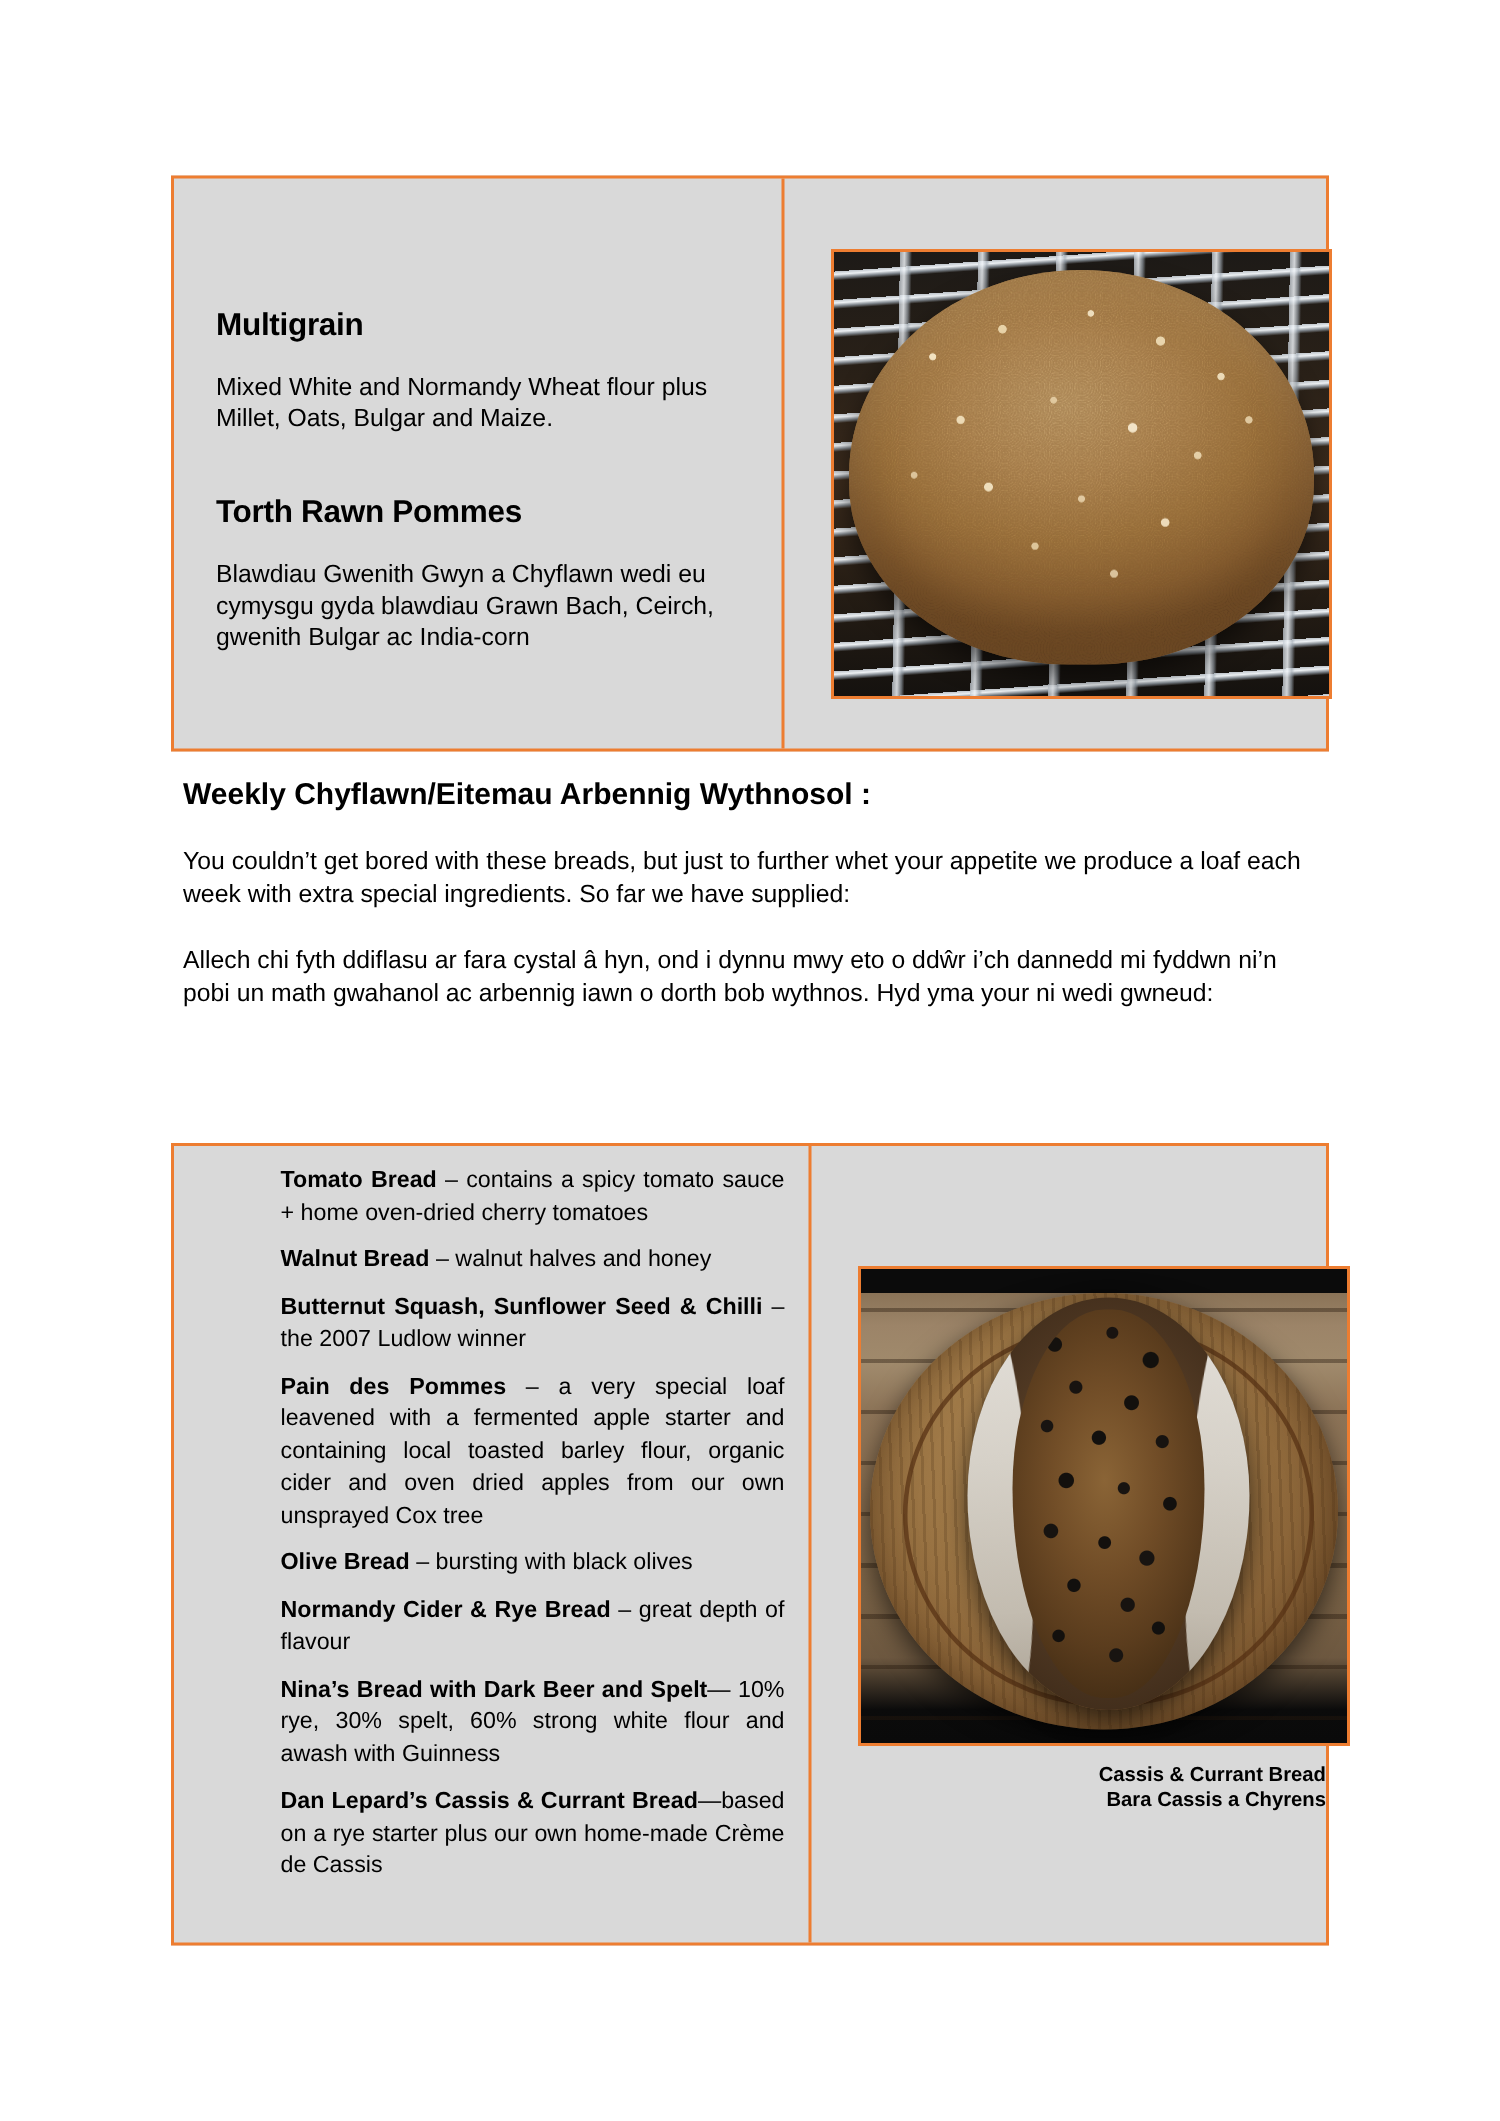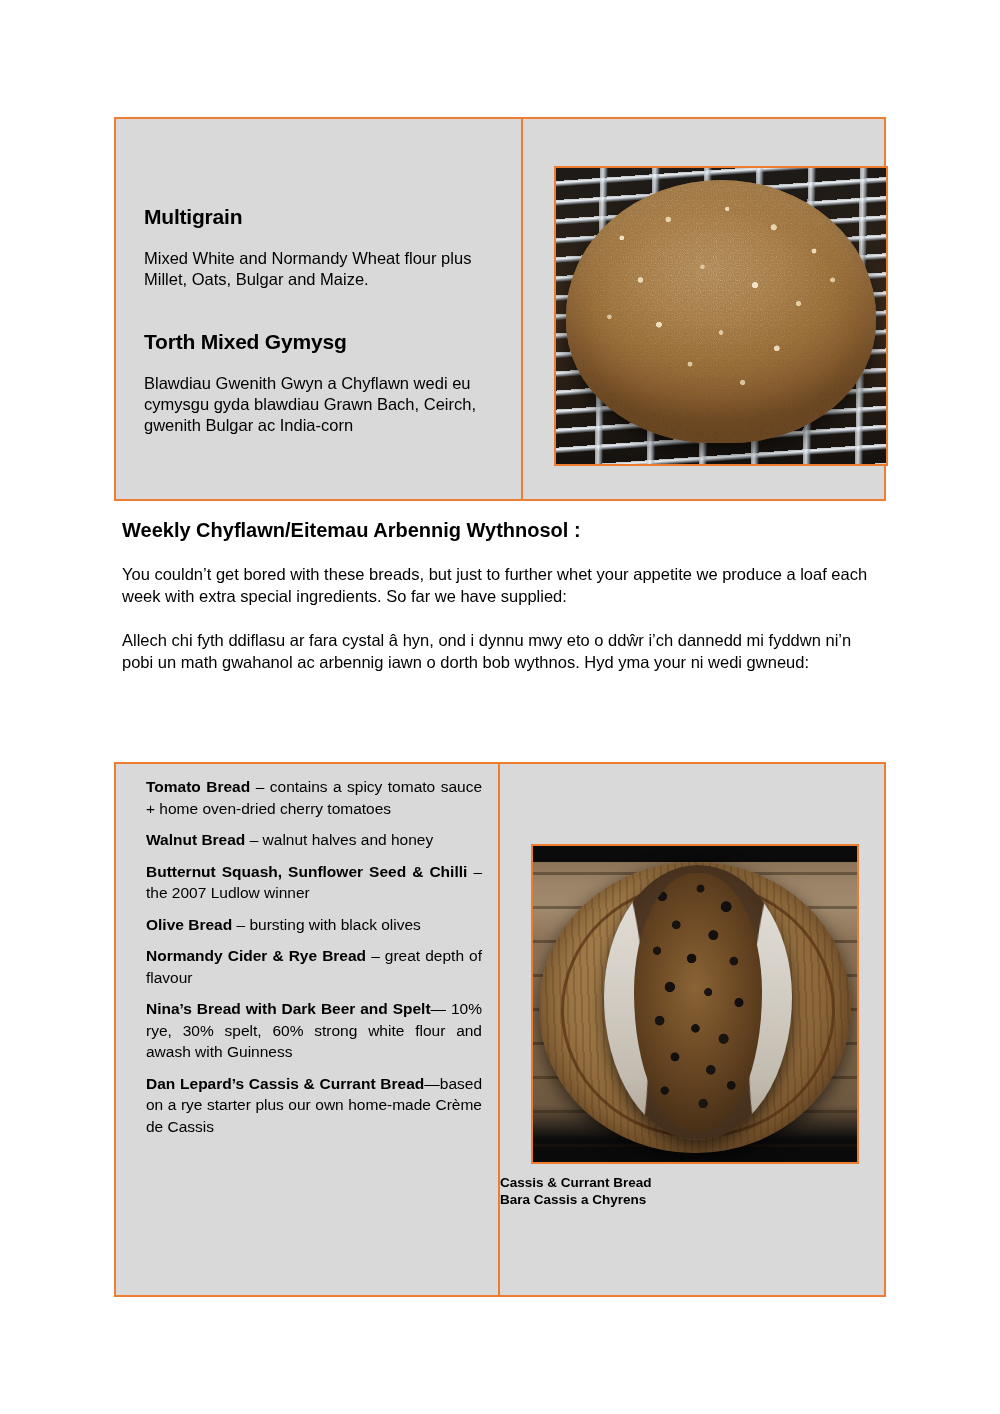--- a/index.html
+++ b/index.html
@@ -49,20 +49,21 @@
     width: 772px;
     height: 384px;
   }
   #top-panel .panel-left { width: 407px; }
 
   #specials-panel {
     left: 114px;
     top: 762px;
     width: 772px;
     height: 535px;
+    padding-left: 41px;
   }
   #specials-panel .panel-left { width: 384px; }
 
   
   .tp-text {
     position: absolute;
     left: 28px;
     top: 86px;
     width: 340px;
   }
@@ -286,21 +287,21 @@
       radial-gradient(circle at 54% 89%, #181411 0 4.3px, rgba(0,0,0,0) 5.0px),
       radial-gradient(circle at 76% 82%, #12100e 0 4.0px, rgba(0,0,0,0) 4.7px);
   }
 
   
   .photo-caption {
     position: absolute;
     left: 0;
     top: 410px;
     width: 100%;
-    text-align: left;
+    text-align: right;
     font-size: 13.5px;
     font-weight: bold;
     line-height: 17px;
   }
 
   
   .mid-block {
     position: absolute;
     left: 122px;
     top: 519px;
@@ -342,21 +343,21 @@
 
 <div class="page">
 
   <div class="panel" id="top-panel">
 
     <div class="panel-left">
       <div class="tp-text">
         <h2 class="prod-title">Multigrain</h2>
         <p class="prod-desc">Mixed White and Normandy Wheat flour plus Millet, Oats, Bulgar and Maize.</p>
         <div class="gap-block"></div>
-        <h2 class="prod-title">Torth Mixed Gymysg</h2>
+        <h2 class="prod-title">Torth Rawn Pommes</h2>
         <p class="prod-desc">Blawdiau Gwenith Gwyn a Chyflawn wedi eu cymysgu gyda blawdiau Grawn Bach, Ceirch, gwenith Bulgar ac India-corn</p>
       </div>
     </div>
 
     <div class="panel-right">
       <div class="photo-frame" id="photo-multigrain">
         <div class="photo-inner">
           <div class="rack-bg"></div>
           <div class="rack-wires-h"></div>
           <div class="rack-wires-v"></div>
@@ -377,20 +378,21 @@
     <p class="body-para">Allech chi fyth ddiflasu ar fara cystal â hyn, ond i dynnu mwy eto o ddŵr i’ch dannedd mi fyddwn ni’n pobi un math gwahanol ac arbennig iawn o dorth bob wythnos. Hyd yma your ni wedi gwneud:</p>
   </div>
 
   <div class="panel" id="specials-panel">
 
     <div class="panel-left">
       <ul class="specials-list" id="specials-list">
           <li><b>Tomato Bread</b><span> – </span><span>contains a spicy tomato sauce + home oven-dried cherry tomatoes</span></li>
           <li><b>Walnut Bread</b><span> – </span><span>walnut halves and honey</span></li>
           <li><b>Butternut Squash, Sunflower Seed &amp; Chilli</b><span> – </span><span>the 2007 Ludlow winner</span></li>
+          <li><b>Pain des Pommes</b><span> – </span><span>a very special loaf leavened with a fermented apple starter and containing local toasted barley flour, organic cider and oven dried apples from our own unsprayed Cox tree</span></li>
           <li><b>Olive Bread</b><span> – </span><span>bursting with black olives</span></li>
           <li><b>Normandy Cider &amp; Rye Bread</b><span> – </span><span>great depth of flavour</span></li>
           <li><b>Nina’s Bread with Dark Beer and Spelt</b><span>— </span><span>10% rye, 30% spelt, 60% strong white flour and awash with Guinness</span></li>
           <li><b>Dan Lepard’s Cassis &amp; Currant Bread</b><span>—</span><span>based on a rye starter plus our own home-made Crème de Cassis</span></li>
         </ul>
     </div>
 
     <div class="panel-right">
       <div class="photo-frame" id="photo-cassis">
         <div class="photo-inner">

